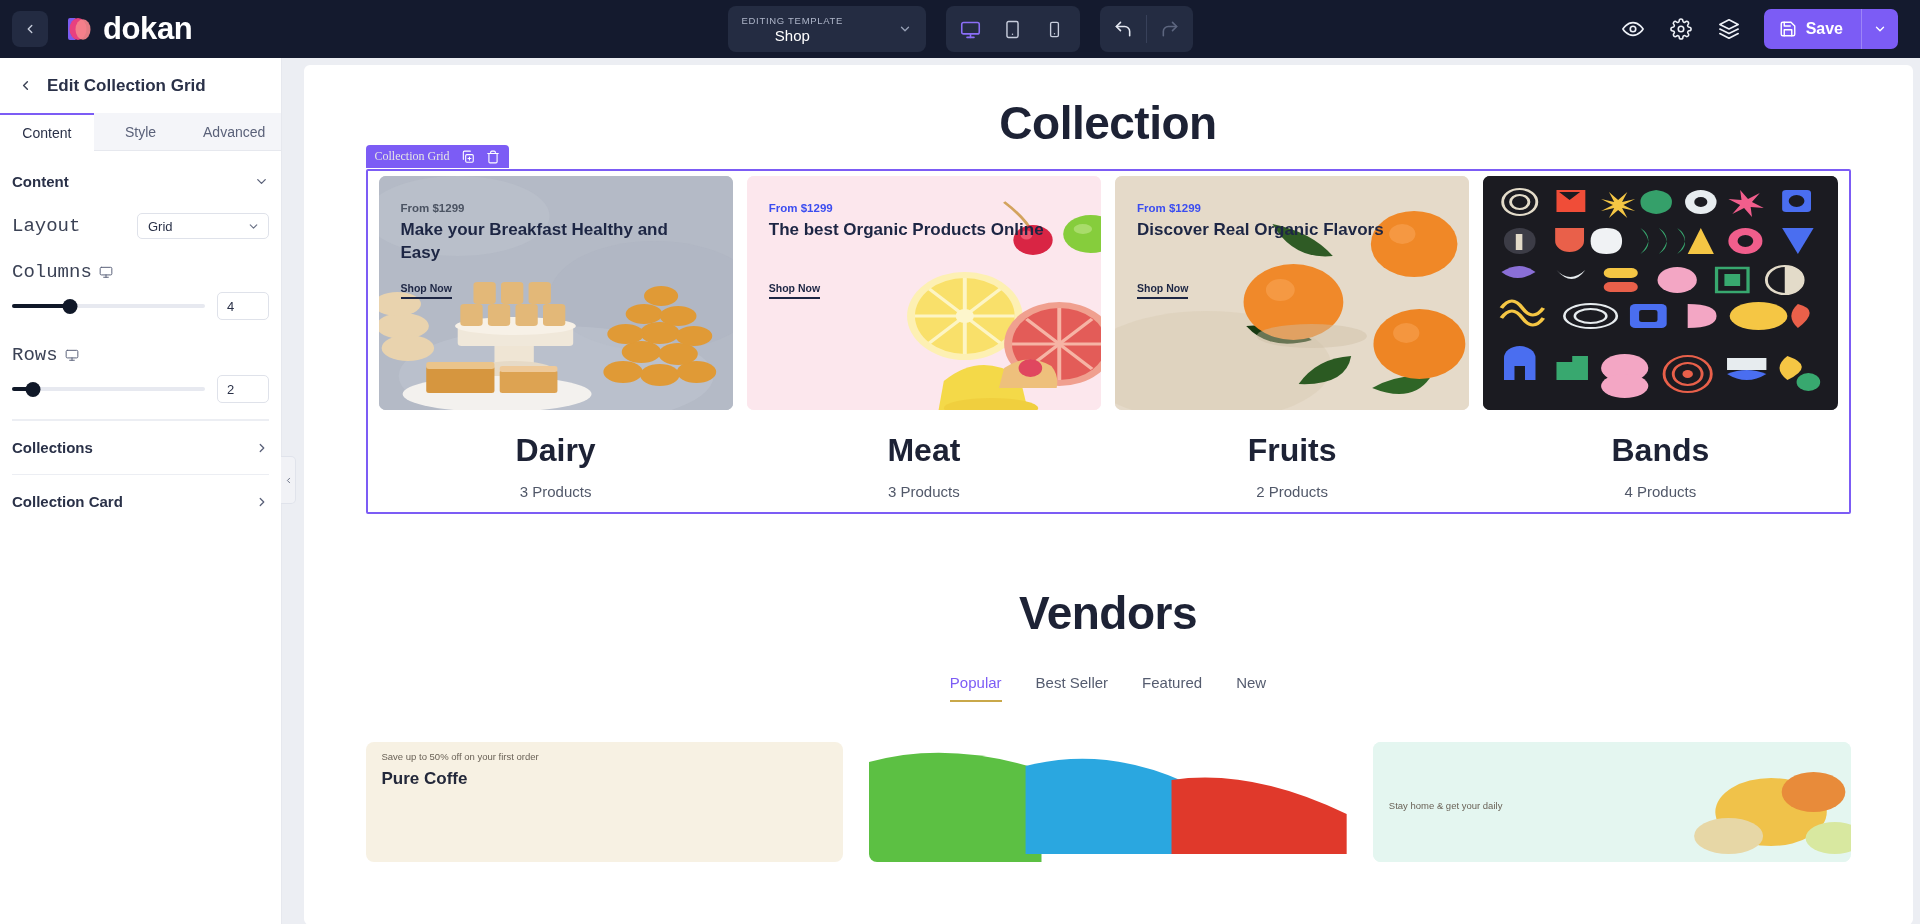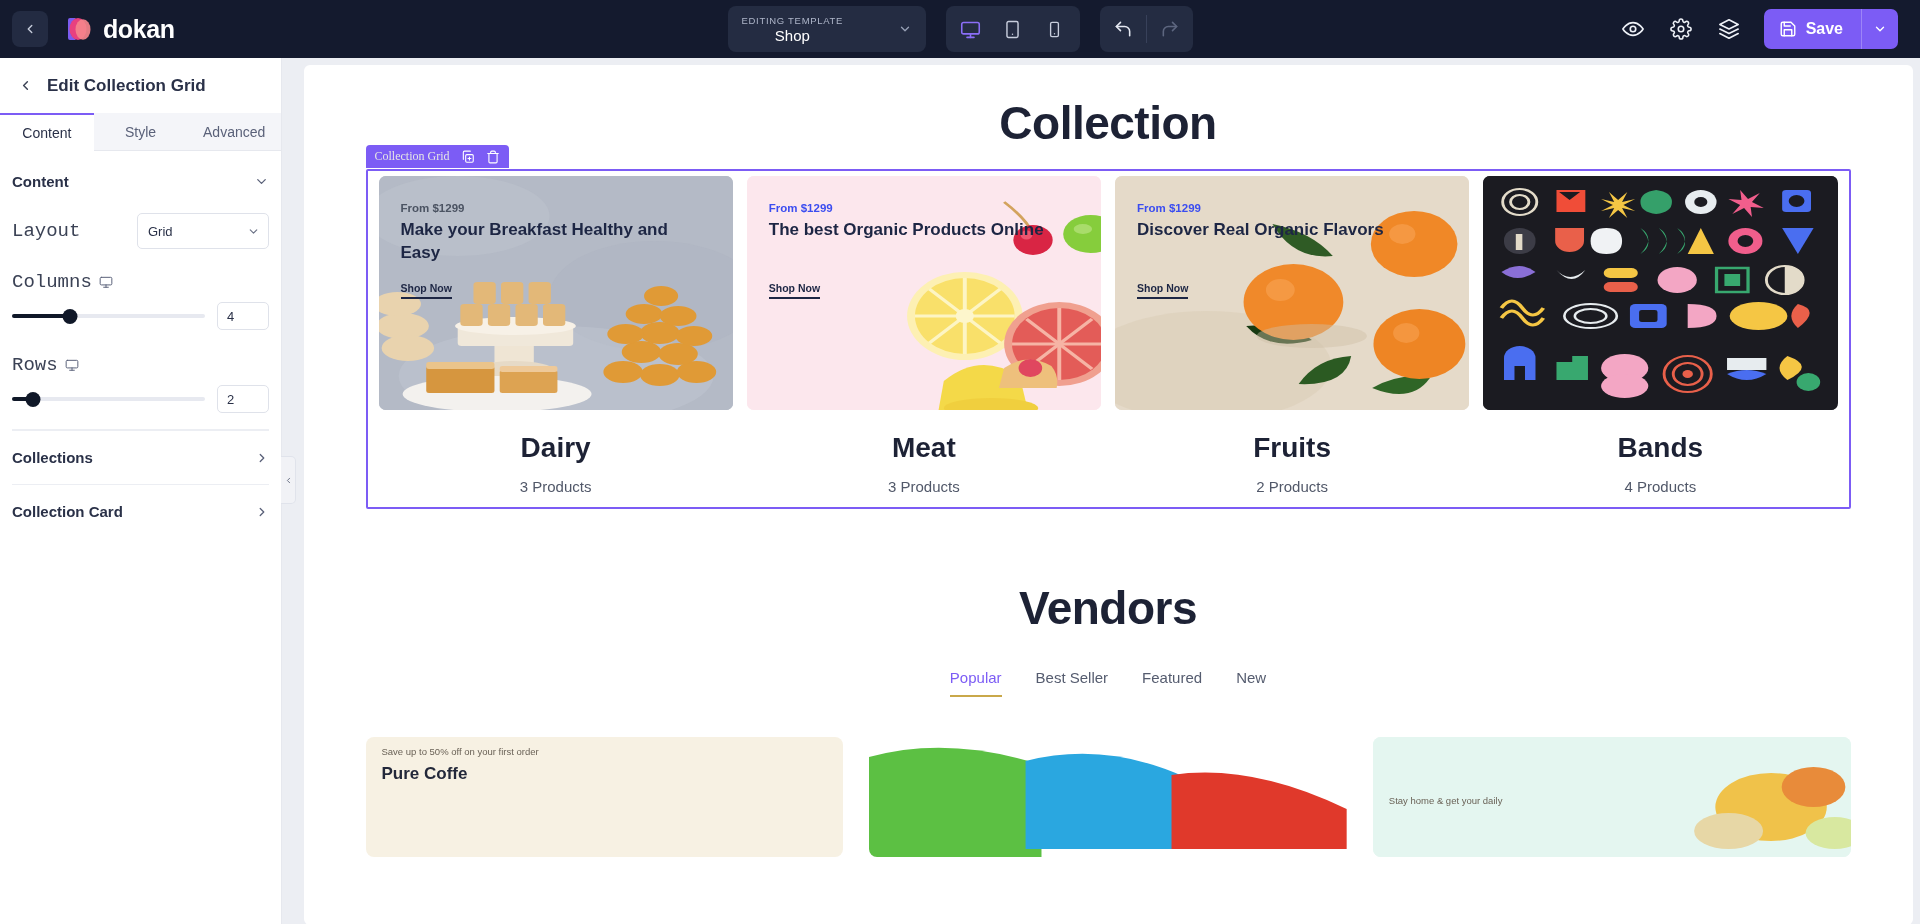--- a/index.html
+++ b/index.html
@@ -18,21 +18,21 @@
     flex-shrink: 0;
   }
   .tb-left { display: flex; align-items: center; padding-left: 12px; gap: 16px; }
   .back-btn {
     width: 36px; height: 36px; border-radius: 8px;
     background: #232b42; display: flex; align-items: center; justify-content: center;
     cursor: pointer;
   }
   .logo-wrap { display: flex; align-items: center; gap: 9px; }
   .logo-mark { width: 30px; height: 30px; position: relative; }
-  .logo-text { color: #fff; font-size: 25px; font-weight: 700; letter-spacing: -0.4px; }
+  .logo-text { color: #fff; font-size: 31px; font-weight: 700; letter-spacing: -0.4px; }
 
   .tb-center {
     position: absolute; left: 0; right: 0; top: 0; height: 58px;
     display: flex; align-items: center; justify-content: center; gap: 20px;
     pointer-events: none;
   }
   .tb-center > * { pointer-events: auto; }
   .tmpl-select {
     width: 198px; height: 46px; background: #242c42; border-radius: 8px;
     display: flex; align-items: center; padding: 0 14px; cursor: pointer;
@@ -94,21 +94,21 @@
   }
   .sb-body { padding: 0 12px; }
   .sec-head {
     display: flex; align-items: center; justify-content: space-between;
     padding: 22px 0 12px 0; cursor: pointer;
   }
   .sec-head-title { font-size: 15px; font-weight: 600; color: #2a3148; }
   .ctrl-row { display: flex; align-items: center; justify-content: space-between; margin: 11px 0 6px 0; }
   .ctrl-label { font-size: 19px; color: #3b4255; display: flex; align-items: center; gap: 7px; font-family: Liberation Mono, monospace; }
   .select-box {
-    width: 132px; height: 36px; border: 1px solid #dfe2ea; border-radius: 5px;
+    width: 132px; height: 26px; border: 1px solid #dfe2ea; border-radius: 5px;
     display: flex; align-items: center; justify-content: space-between;
     padding: 0 8px 0 10px; font-size: 13px; color: #2a3148; cursor: pointer; background:#fff;
   }
   .slider-row { display: flex; align-items: center; gap: 12px; margin-bottom: 4px; }
   .slider { position: relative; height: 18px; flex: 1; display: flex; align-items: center; cursor: pointer; }
   .slider-track { position: absolute; left: 0; right: 0; height: 4px; background: #e7e9f0; border-radius: 3px; }
   .slider-fill { position: absolute; left: 0; height: 4px; background: #101828; border-radius: 3px; }
   .slider-thumb {
     position: absolute; width: 15px; height: 15px; background: #101828;
     border-radius: 50%; transform: translateX(-50%);
@@ -183,21 +183,21 @@
   }
   .coll-from { position: absolute; left: 22px; top: 26px; font-size: 11.5px; font-weight: 600; }
   .coll-head {
     position: absolute; left: 22px; top: 43px; font-size: 17px; font-weight: 700;
     color: #1d2644; line-height: 1.35; width: 78%;
   }
   .coll-shop {
     position: absolute; left: 22px; font-size: 10.5px; font-weight: 700; color: #1d2644;
     border-bottom: 2px solid #1d2644; padding-bottom: 3px;
   }
-  .coll-name { text-align: center; font-size: 28px; font-weight: 700; color: #1d2235; margin-top: 22px; }
+  .coll-name { text-align: center; font-size: 32px; font-weight: 700; color: #1d2235; margin-top: 22px; }
   .coll-count { text-align: center; font-size: 15px; color: #515869; margin-top: 14px; }
 
   
   .img-dairy { background: linear-gradient(165deg,#b9bfca 0%,#b2b8c4 45%,#a9b0bd 100%); }
   .img-meat  { background: #fce8ee; }
   .img-fruits{ background: linear-gradient(150deg,#e8ded0 0%,#e2d7c7 100%); }
   .img-bands { background: #1b1b21; }
 
   .vendors-title {
     text-align: center; font-size: 46px; font-weight: 700; color: #1d2235;

